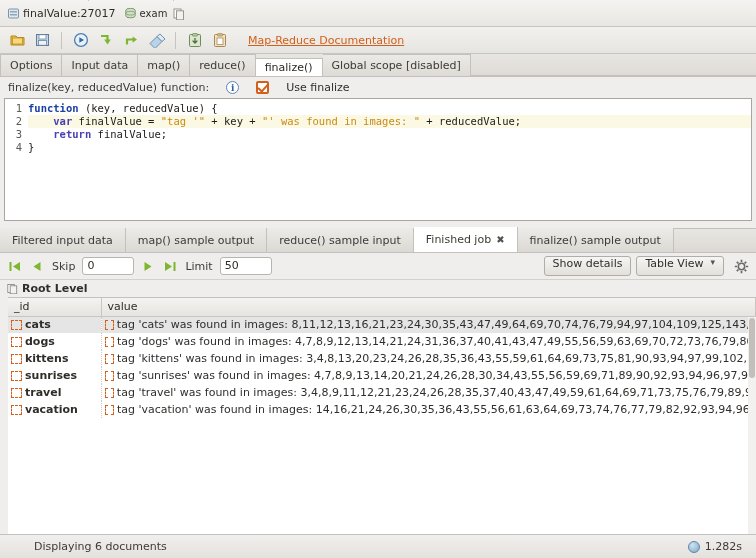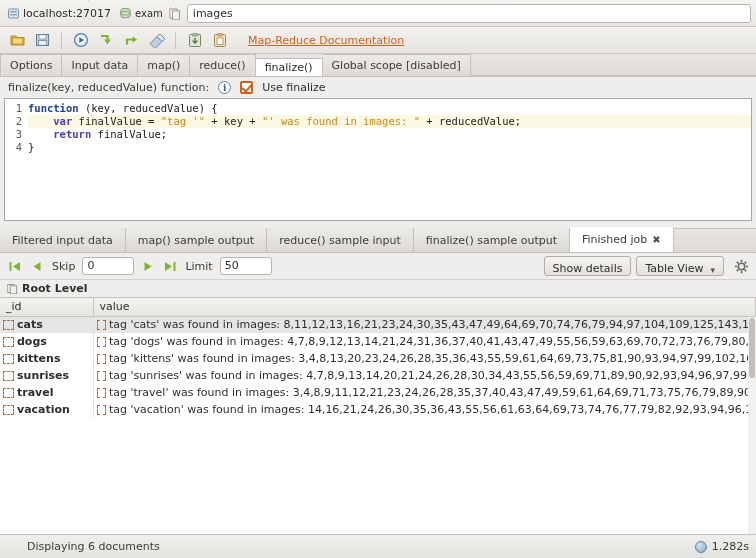--- a/index.html
+++ b/index.html
@@ -87,21 +87,21 @@
     color: #2a2926;
   }
   .tabstrip .filler { flex: 1; height: 22px; border-bottom: 1px solid #c4c1bc; }
 
   
   .fnrow {
     height: 21px;
     background: #efeeec;
     display: flex; align-items: center;
     padding: 0 8px;
-    gap: 9px;
+    gap: 17px;
     font-size: 11px;
   }
   .info-icon {
     width: 13px; height: 13px; border-radius: 50%;
     background: #ffffff;
     border: 1px solid #5b86b5;
     color: #31639c;
     font-size: 9px; font-weight: bold;
     display: flex; align-items: center; justify-content: center;
     font-family: "DejaVu Serif", serif;
@@ -200,35 +200,35 @@
   }
   .navbar .spacer { flex: 1; }
   .pbtn {
     height: 20px;
     padding: 0 8px;
     background: linear-gradient(to bottom, #f6f5f3 0%, #e3e0db 100%);
     border: 1px solid #b0ada8;
     border-radius: 3px;
     font-size: 11px;
     color: #2f2e2b;
-    display: flex; align-items: flex-end; gap: 7px;
+    display: flex; align-items: flex-start; gap: 7px;
   }
 
   
   .rootbar {
     height: 17px;
     background: #efeeec;
     display: flex; align-items: center;
     gap: 4px; padding: 0 7px;
     font-size: 11px; font-weight: bold;
     color: #2f2e2b;
   }
 
   
-  .tablewrap { flex: 1; background: #ffffff; border-top: 1px solid #c4c1bc; overflow: hidden; position: relative; }
+  .tablewrap { flex: 1; background: #ffffff; border-top: 1px solid #c4c1bc; overflow: hidden; position: relative; margin-left: 8px; }
   table.grid { width: 100%; border-collapse: collapse; table-layout: fixed; }
   table.grid th {
     height: 18px;
     background: linear-gradient(to bottom, #f4f3f1 0%, #e6e4e0 100%);
     border-right: 1px solid #c9c6c1;
     border-bottom: 1px solid #c9c6c1;
     font-size: 11px; font-weight: normal;
     text-align: left;
     padding: 0 6px;
     color: #2f2e2b;
@@ -253,21 +253,21 @@
   }
   .cellinner { display: flex; align-items: center; }
   .cellinner span.txt { overflow: hidden; text-overflow: clip; white-space: nowrap; }
 
   
   .statusbar {
     height: 24px;
     background: linear-gradient(to bottom, #f0efed 0%, #e4e2de 100%);
     border-top: 1px solid #c4c1bc;
     display: flex; align-items: center;
-    padding: 0 7px;
+    padding: 0 14px;
     font-size: 11px; color: #3c3b37;
   }
   .statusbar .left { padding-left: 20px; }
   .statusbar .spacer { flex: 1; }
   .clock {
     width: 12px; height: 12px; border-radius: 50%;
     background: radial-gradient(circle at 35% 32%, #cfe3f2, #7ea9c9);
     border: 1px solid #5e86a6;
     margin-right: 5px;
   }
@@ -284,40 +284,39 @@
 
   <div class="topbar">
     <div class="tab-stub"></div>
 
     <div class="host-chip">
       <svg width="13" height="13" viewBox="0 0 13 13">
         <rect x="1.5" y="2" width="10" height="9" rx="1" fill="#dfe7ee" stroke="#7d94a8" stroke-width="1"></rect>
         <rect x="3" y="4" width="7" height="1.5" fill="#8fa6ba"></rect>
         <rect x="3" y="7" width="7" height="1.5" fill="#8fa6ba"></rect>
       </svg>
-      <span>localhost:27017</span>
+      <span>finalValue:27017</span>
     </div>
 
     <div class="db-chip">
       <svg width="13" height="13" viewBox="0 0 13 13">
         <ellipse cx="6.5" cy="3.3" rx="4.7" ry="1.9" fill="#cfe0c6" stroke="#7e9b6d" stroke-width="1"></ellipse>
         <path d="M1.8 3.3 v5.6 a4.7 1.9 0 0 0 9.4 0 V3.3" fill="#cfe0c6" stroke="#7e9b6d" stroke-width="1"></path>
         <ellipse cx="6.5" cy="6.2" rx="4.7" ry="1.9" fill="none" stroke="#7e9b6d" stroke-width="0.8"></ellipse>
       </svg>
       <span>exam</span>
     </div>
 
     <span style="display:flex;align-items:center;">
       <svg width="12" height="13" viewBox="0 0 12 13">
         <rect x="1" y="2" width="7" height="9" fill="#ffffff" stroke="#9a968f" stroke-width="1"></rect>
         <rect x="3.5" y="3.8" width="7" height="9" fill="#f4f2ee" stroke="#9a968f" stroke-width="1"></rect>
       </svg>
     </span>
 
-    <div class="coll-input">images</div>
   </div>
 
   <div class="toolbar">
     <div class="tbtn">
       <svg width="15" height="14" viewBox="0 0 15 14">
         <path d="M1 3 h5 l1.3 1.6 H14 V12 H1 Z" fill="#f0c14b" stroke="#b4861f" stroke-width="1"></path>
         <rect x="2.5" y="5" width="10" height="6" fill="#f7d97c" stroke="#b4861f" stroke-width="0.7"></rect>
       </svg>
     </div>
     <div class="tbtn">
@@ -409,26 +408,26 @@
   <div class="btabstrip">
     <div class="btab">
       <span>Filtered input data</span>
     </div>
     <div class="btab">
       <span>map() sample output</span>
     </div>
     <div class="btab">
       <span>reduce() sample input</span>
     </div>
-    <div class="btab">
-      <span>finalize() sample output</span>
-    </div>
     <div class="btab active">
       <span>Finished job</span>
       <span class="xglyph">✖</span>
+    </div>
+    <div class="btab">
+      <span>finalize() sample output</span>
     </div>
     <div class="filler"></div>
   </div>
 
   <div class="navbar">
     <div class="navbtn">
       <svg width="14" height="13" viewBox="0 0 14 13">
         <rect x="1.5" y="2" width="2" height="9" fill="#7db72f"></rect>
         <path d="M12 2 L5 6.5 L12 11 Z" fill="#7db72f"></path>
       </svg>

